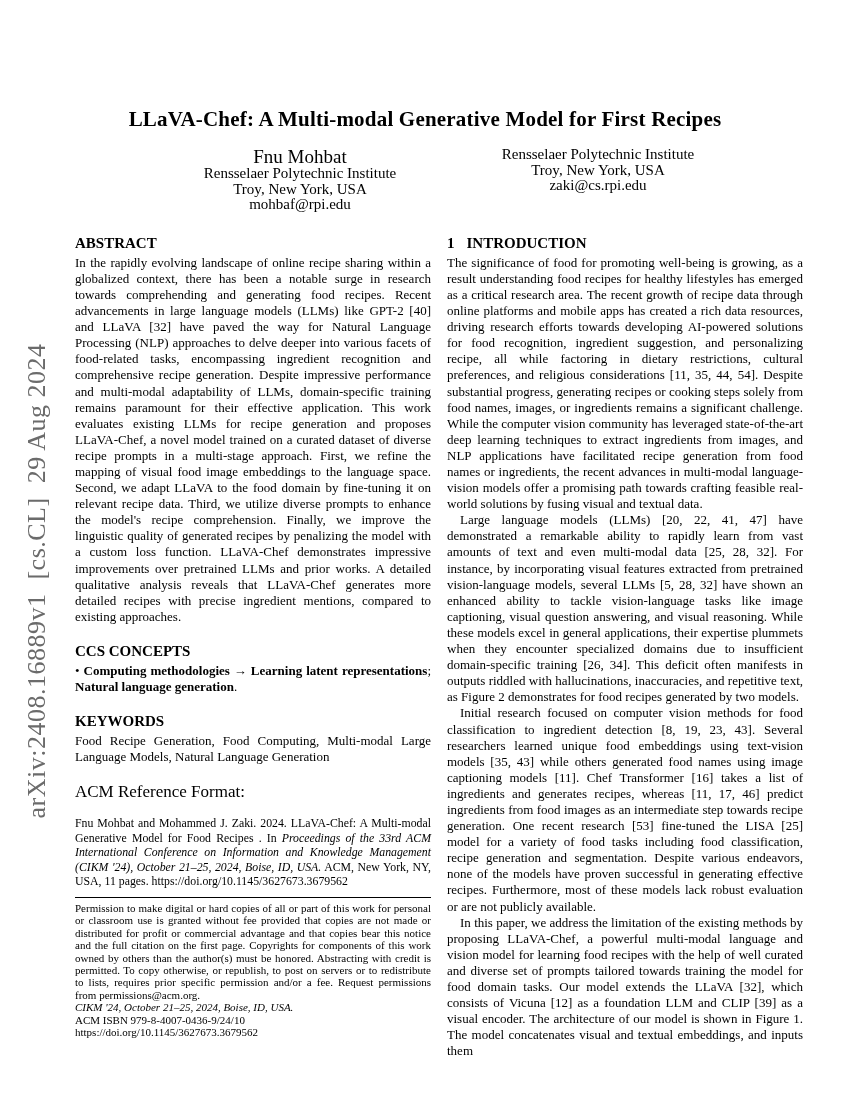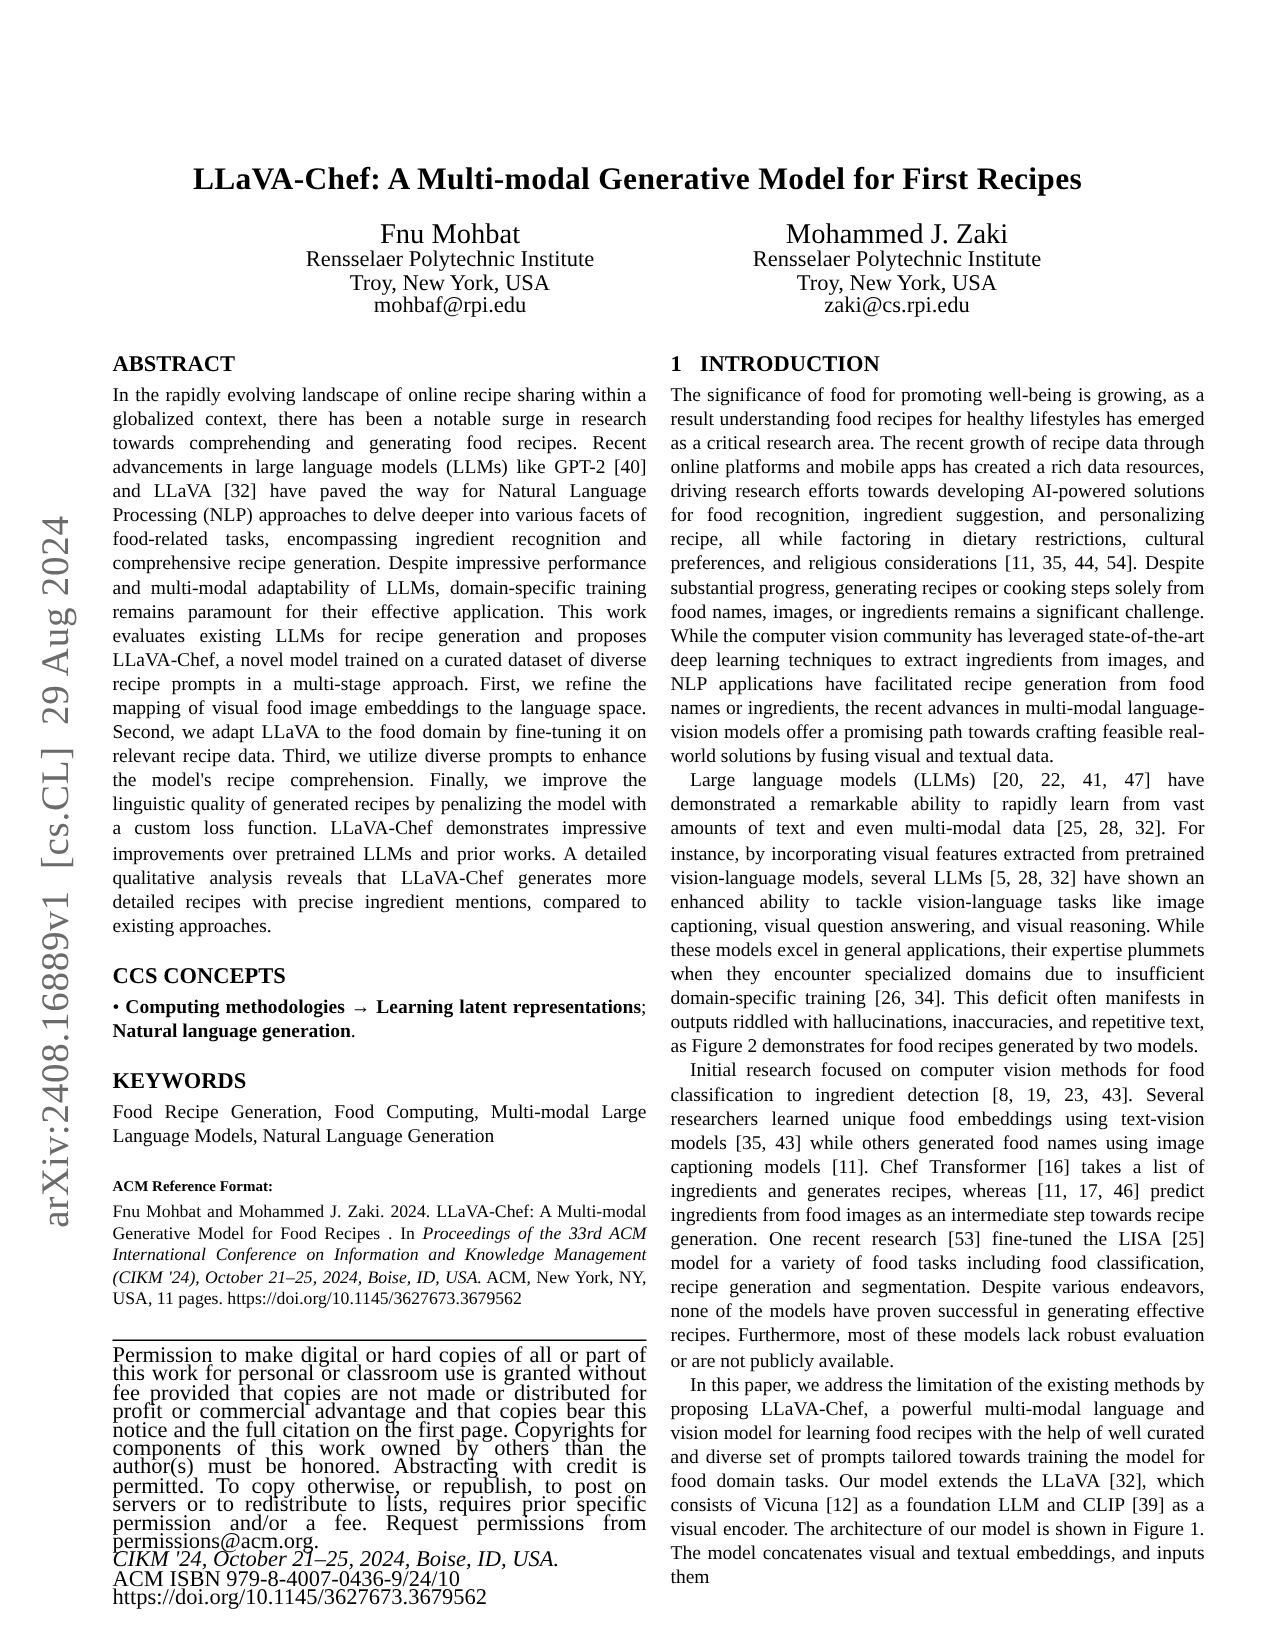--- a/index.html
+++ b/index.html
@@ -15,23 +15,23 @@
   .author .name{font-size:19px;line-height:19px;}
   .author .aff{font-size:15px;line-height:15.6px;}
   .cols{display:flex;margin:21px 0 0 75px;gap:16px;align-items:flex-start;}
   .col{width:356px;}
   h2{font-size:15px;line-height:18px;margin:17px 0 3px;font-weight:bold;}
   h2.first{margin-top:0;}
   .secnum{display:inline-block;margin-right:12px;}
   p.body{font-size:13px;line-height:16.1px;text-align:justify;margin:0;
         hyphens:auto;-webkit-hyphens:auto;}
   p.ind{text-indent:13px;}
-  .refhead{font-size:10px;line-height:14.6px;font-weight:bold;margin:20px 0 0;}
+  .refhead{font-size:17px;line-height:14.6px;font-weight:normal;margin:20px 0 16px;}
   .reftext{font-size:11.8px;line-height:14.6px;text-align:justify;margin:0;hyphens:auto;}
-  .footnote{margin-top:20px;font-size:15px;line-height:12.4px;}
+  .footnote{margin-top:8px;font-size:11px;line-height:12.4px;}
   .footnote .rule{border-top:1px solid #000;height:0;margin-bottom:4px;}
   .footnote p{margin:0;}
   .footnote .perm{text-align:justify;hyphens:auto;}
   .em{font-style:italic;}
   b{font-weight:bold;}
 </style>
 </head>
 <body>
 
 <div class="page">
@@ -41,21 +41,20 @@
   <h1 class="title">LLaVA-Chef: A Multi-modal Generative Model for First Recipes</h1>
 
   <div class="authors">
     <div class="author">
       <div class="name">Fnu Mohbat</div>
       <div class="aff">Rensselaer Polytechnic Institute</div>
       <div class="aff">Troy, New York, USA</div>
       <div class="aff">mohbaf@rpi.edu</div>
     </div>
     <div class="author">
-      <div class="name">Mohammed J. Zaki</div>
       <div class="aff">Rensselaer Polytechnic Institute</div>
       <div class="aff">Troy, New York, USA</div>
       <div class="aff">zaki@cs.rpi.edu</div>
     </div>
   </div>
 
   <div class="cols">
 
     <div class="col">
       <h2 class="first">ABSTRACT</h2>

